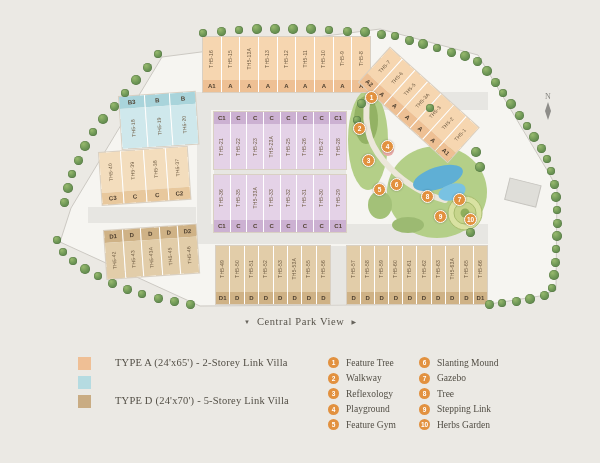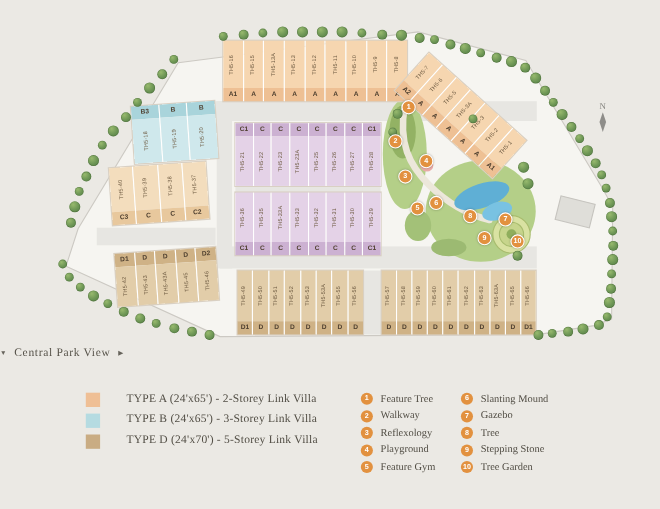--- a/index.html
+++ b/index.html
@@ -15,21 +15,21 @@
   .unit-no{writing-mode:vertical-rl;transform:rotate(180deg);font-size:5px;line-height:1;letter-spacing:.2px;color:#6e5b42;white-space:nowrap;}
   .unit-type{height:12px;line-height:12px;text-align:center;font-size:6px;font-weight:700;color:#4f4030;}
   
   .tree{position:absolute;border-radius:50%;background:radial-gradient(circle at 35% 30%, #97b96d 0%, #6b9454 55%, #547c43 100%);box-shadow:inset 0 0 0 .5px rgba(55,85,42,.45);}
   
   .marker{position:absolute;width:11px;height:11px;border-radius:50%;color:#fff;font-size:6.5px;font-weight:700;display:flex;align-items:center;justify-content:center;border:.5px solid #fff;box-shadow:0 0 2px rgba(0,0,0,.35);z-index:6;}
   
   .compass{position:absolute;left:543px;top:92px;display:flex;flex-direction:column;align-items:center;gap:1px;z-index:6;}
   .compass-n{font-family:"Liberation Serif",serif;font-size:8px;color:#85847f;}
   
-  .view-label{position:absolute;left:0;right:0;top:316px;display:flex;justify-content:flex-start;align-items:center;gap:7px;z-index:6;}
+  .view-label{position:absolute;left:0;right:0;top:316px;display:flex;justify-content:center;align-items:center;gap:7px;z-index:6;}
   .tri{font-size:6px;color:#66635b;line-height:1;}
   .view-text{font-family:"Liberation Serif",serif;font-size:10.5px;letter-spacing:.6px;color:#57534a;}
   
   .legend-types{position:absolute;left:78px;top:357px;display:flex;flex-direction:column;gap:6px;}
   .type-row{display:flex;align-items:flex-start;gap:24px;}
   .swatch{width:13px;height:13px;flex:0 0 13px;}
   .type-label{font-family:"Liberation Serif",serif;font-size:10.5px;color:#524e45;letter-spacing:.2px;white-space:nowrap;}
   .legend-col{position:absolute;top:357px;display:flex;flex-direction:column;gap:4.5px;}
   #legend-amenities-1{left:328px;}
   #legend-amenities-2{left:419px;}
@@ -565,21 +565,20 @@
   </div>
 
   <div class="legend">
     <div id="legend-types" class="legend-types">
         <div class="type-row">
           <span class="swatch" style="background: rgb(239, 191, 149);"></span>
           <span class="type-label">TYPE A (24'x65') - 2-Storey Link Villa</span>
         </div>
         <div class="type-row">
           <span class="swatch" style="background: rgb(181, 219, 225);"></span>
-          <span class="type-label">TYPE B (24'x65') - 3-Storey Link Villa</span>
         </div>
         <div class="type-row">
           <span class="swatch" style="background: rgb(201, 172, 131);"></span>
           <span class="type-label">TYPE D (24'x70') - 5-Storey Link Villa</span>
         </div>
       </div>
     <div id="legend-amenities-1" class="legend-col">
         <div class="amen-row">
           <span class="amen-num" style="background: rgb(226, 145, 63);">1</span>
           <span class="amen-label">Feature Tree</span>
@@ -609,21 +608,21 @@
         <div class="amen-row">
           <span class="amen-num" style="background: rgb(226, 145, 63);">7</span>
           <span class="amen-label">Gazebo</span>
         </div>
         <div class="amen-row">
           <span class="amen-num" style="background: rgb(226, 145, 63);">8</span>
           <span class="amen-label">Tree</span>
         </div>
         <div class="amen-row">
           <span class="amen-num" style="background: rgb(226, 145, 63);">9</span>
-          <span class="amen-label">Stepping Stone</span>
+          <span class="amen-label">Stepping Link</span>
         </div>
         <div class="amen-row">
           <span class="amen-num" style="background: rgb(226, 145, 63);">10</span>
-          <span class="amen-label">Tree Garden</span>
+          <span class="amen-label">Herbs Garden</span>
         </div>
       </div>
   </div>
 </div>
 
 </body></html>

